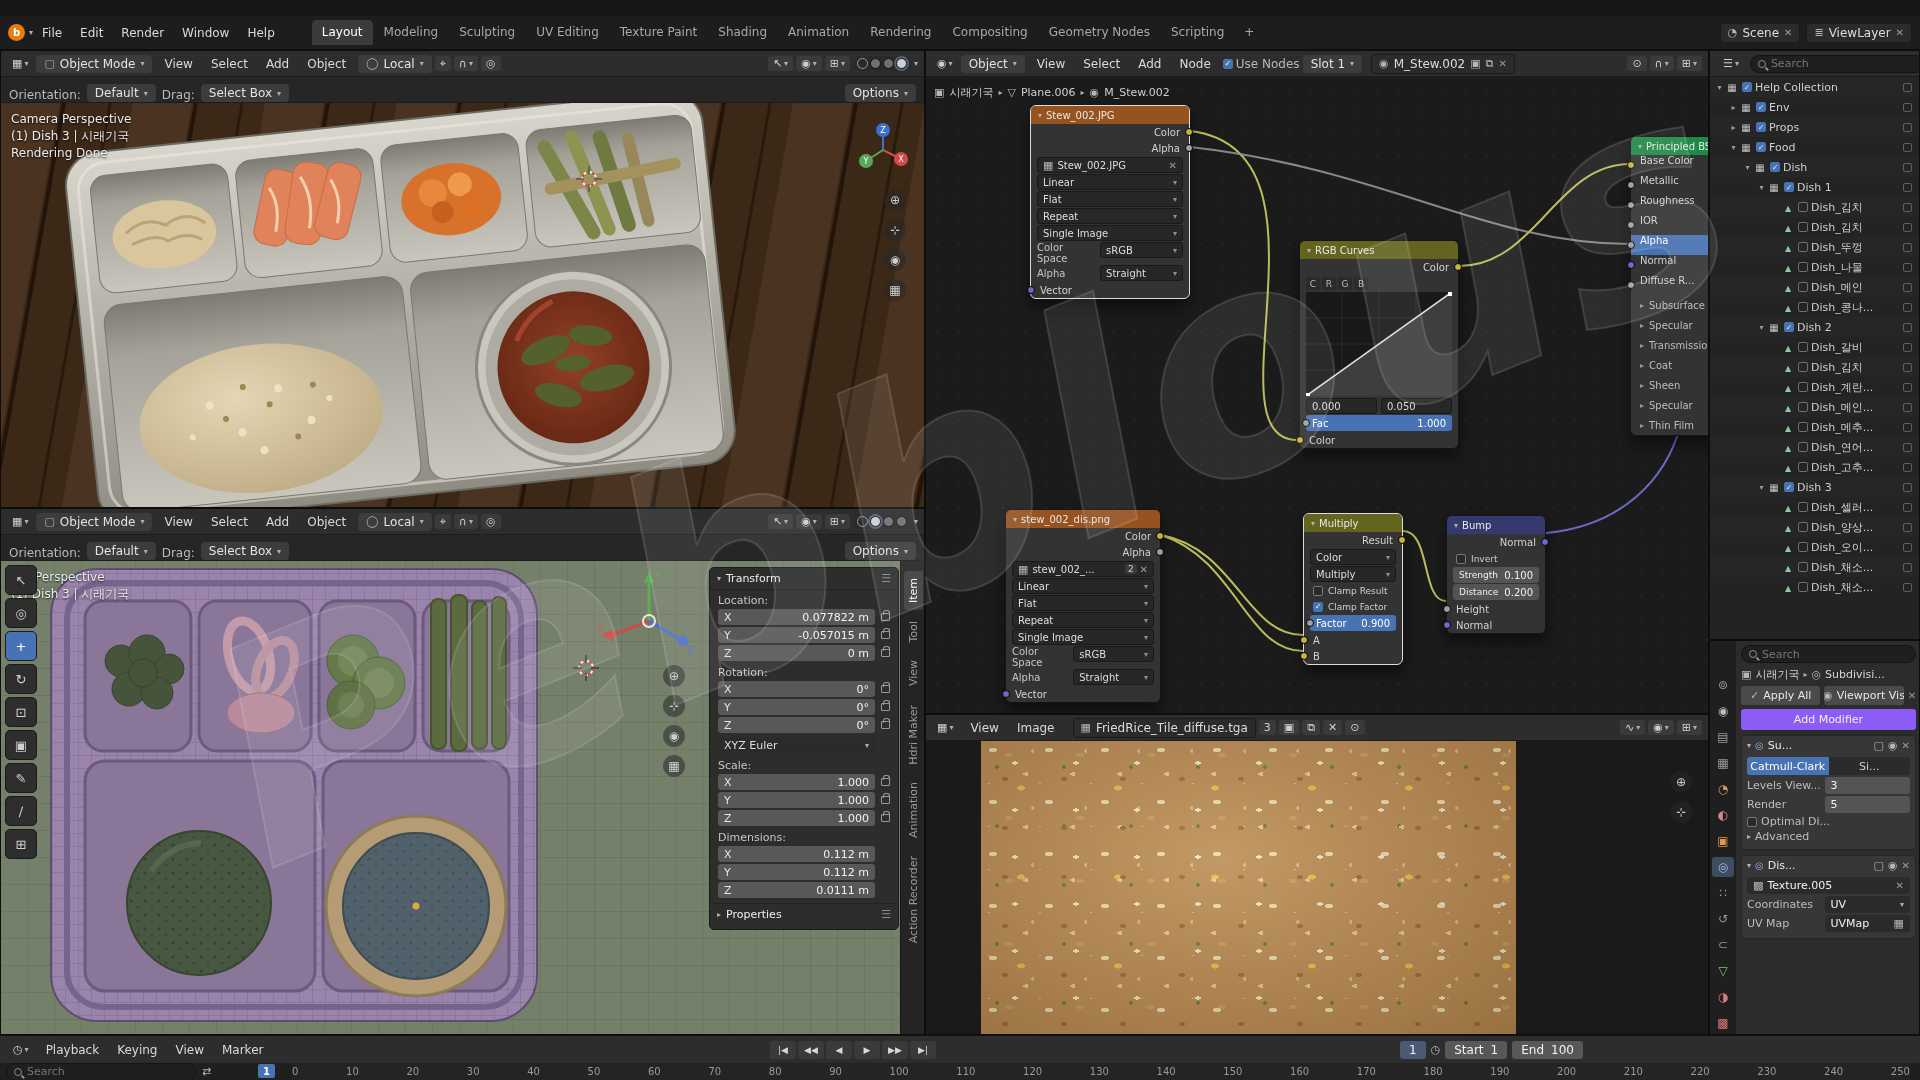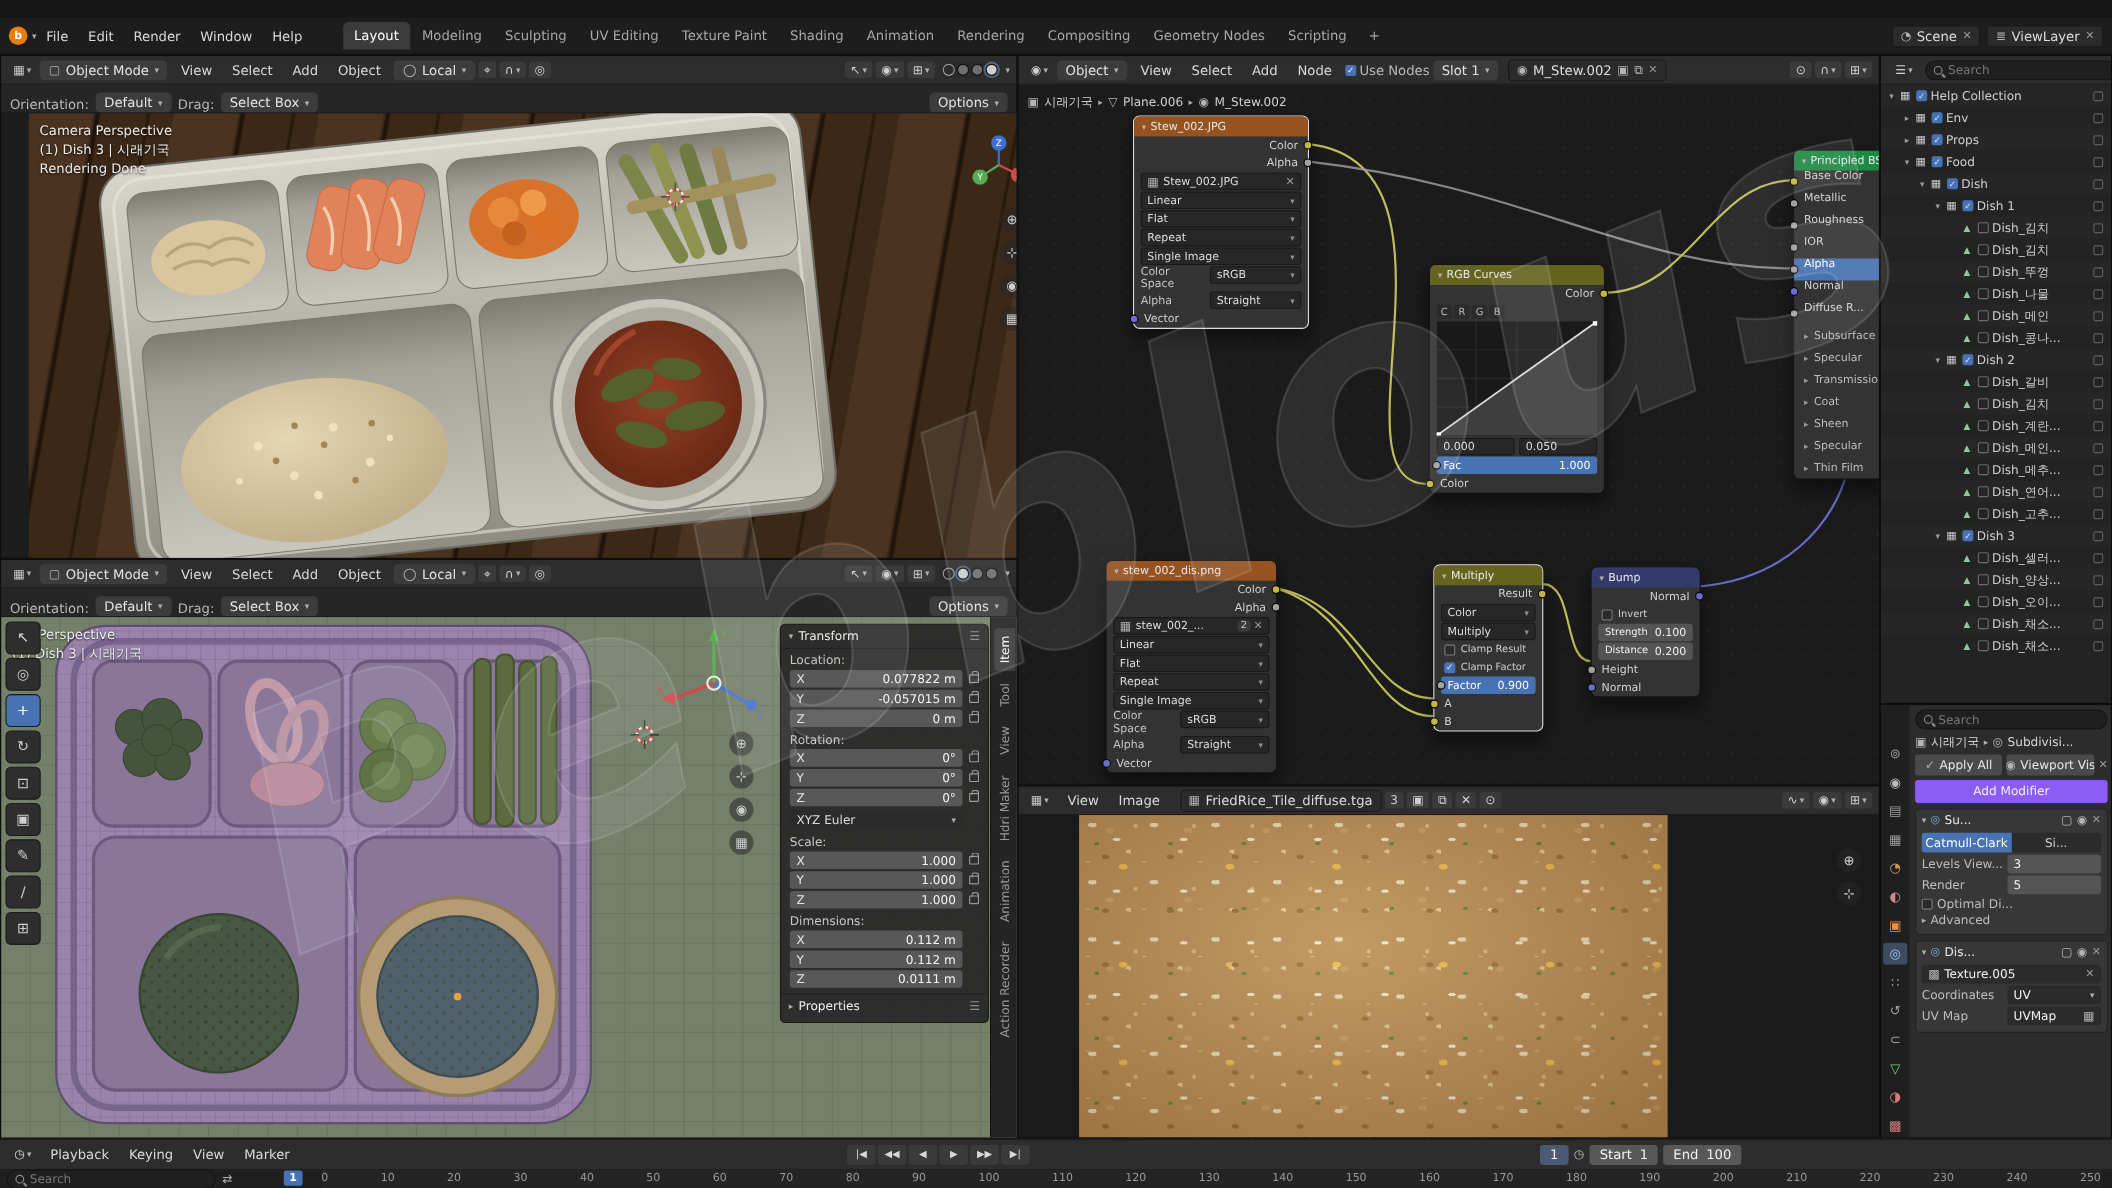--- a/index.html
+++ b/index.html
@@ -237,21 +237,21 @@
       <span class="btn">
           <span>Select Box</span>
           <span class="car">▾</span>
         </span>
       <span class="sp"></span>
       <span class="btn">
           <span>Options</span>
           <span class="car">▾</span>
         </span>
     </div>
-    <div style="position:relative;width:925px;height:506px;margin-left:25px;">
+    <div style="position:relative;width:925px;height:506px;">
       
       <svg width="925" height="406" viewBox="0 0 925 406">
         <defs>
           <pattern id="wood" width="130" height="406" patternUnits="userSpaceOnUse" patternTransform="rotate(10)">
             <rect width="130" height="406" fill="#3b2817"></rect>
             <rect x="0" width="58" height="406" fill="#4a3320"></rect>
             <rect x="60" width="4" height="406" fill="#23140a"></rect>
             <rect x="106" width="3" height="406" fill="#2a1a0c"></rect>
           </pattern>
           <linearGradient id="steel" x1="0" y1="0" x2="0" y2="1">

